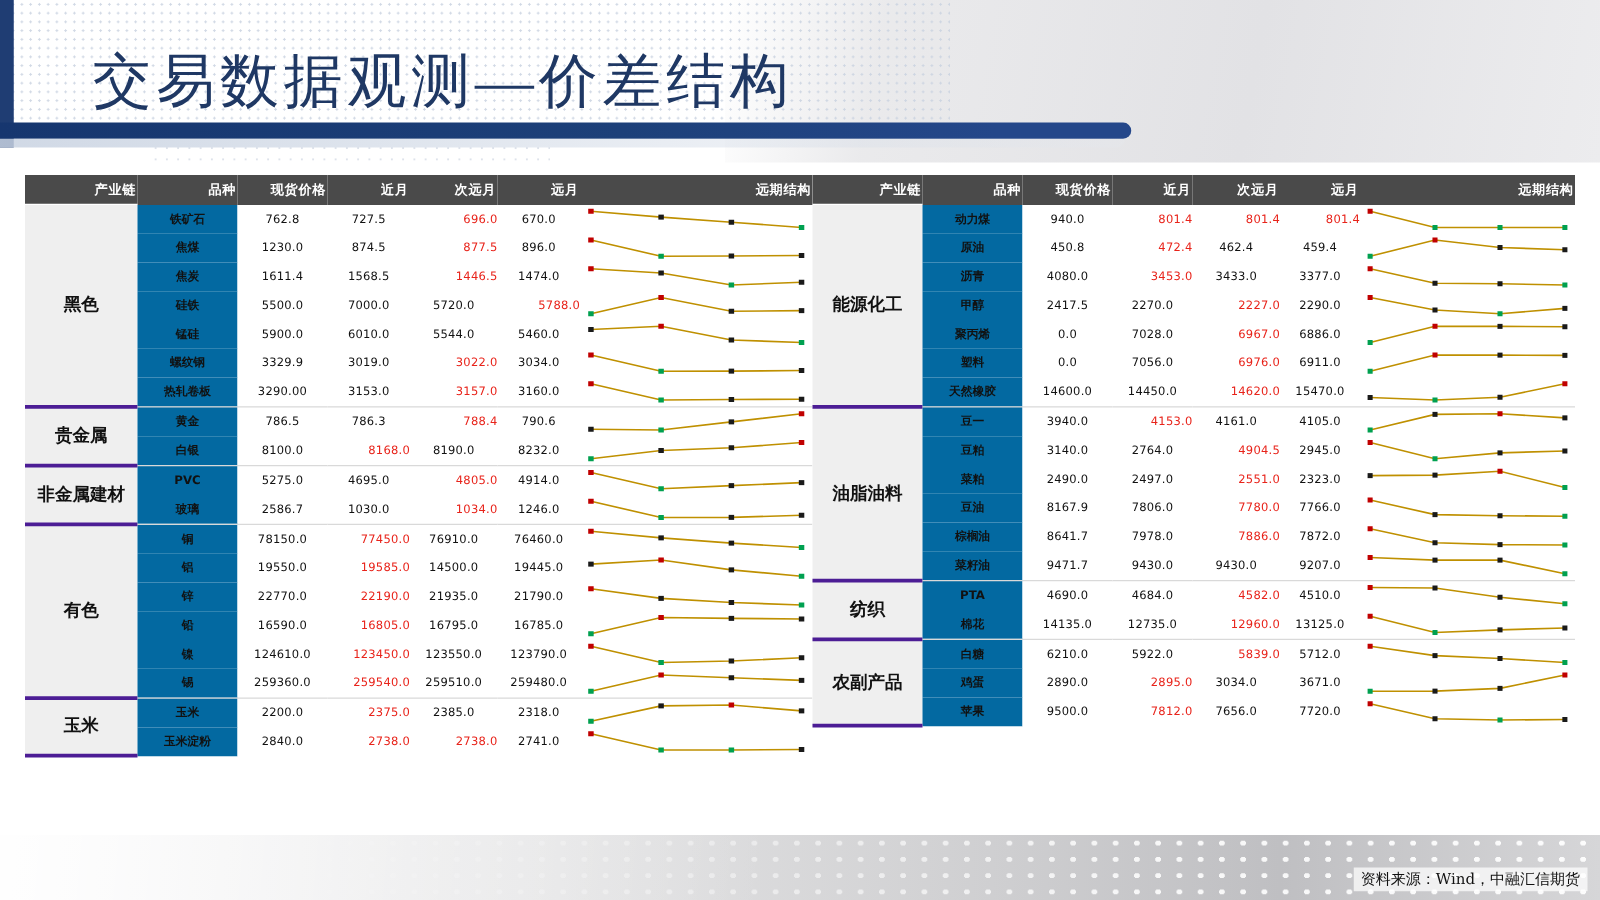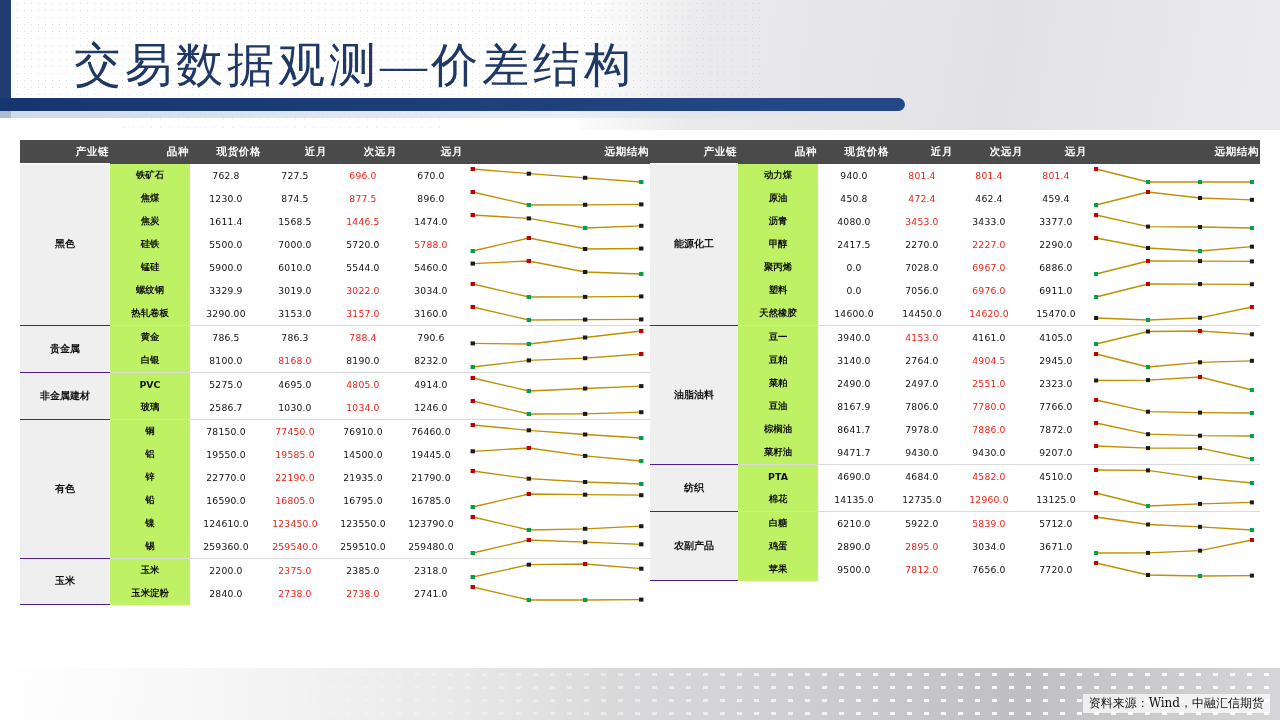--- a/index.html
+++ b/index.html
@@ -68,26 +68,26 @@
     background:#4a4a4a;color:#ffffff;font-size:10.5px;font-weight:bold;
     height:21px;text-align:right;letter-spacing:.6px;
     font-family:"DejaVu Sans","Liberation Sans",sans-serif;
   }
   tbody td{
     font-size:9.2px;color:#111111;text-align:center;
     font-family:"DejaVu Sans","Liberation Sans",sans-serif;
     background:#ffffff;height:23px;padding:0;
   }
   td.chain{
-    background:#efefef;font-weight:bold;font-size:10px;color:#111;
-    border-top:1px solid #ffffff;border-bottom:1px solid #4c1d95;
-  }
-  td.variety{background:#bef264;font-weight:bold;font-size:9.4px;}
+    background:#efefef;font-weight:bold;font-size:14px;color:#111;
+    border-top:1px solid #ffffff;border-bottom:3px solid #4c1d95;
+  }
+  td.variety{background:#0369a1;font-weight:bold;font-size:9.4px;}
   td.num{font-size:9.2px;letter-spacing:.2px;}
-  td.num.hi{color:#e8231a;}
+  td.num.hi{color:#e8231a;text-align:right;}
   td.spark{background:#ffffff;padding:0;}
   .grp-sep td{border-top:1px solid #d9d9d9;}
   .spark-svg{display:block;width:100%;height:23px;}
   .src-note{
     position:absolute;right:10px;bottom:7px;
     font-size:12px;color:#111;background:rgba(255,255,255,.72);
     padding:1px 6px;white-space:nowrap;
     font-family:"DejaVu Serif","Liberation Serif",serif;
   }
 </style>

